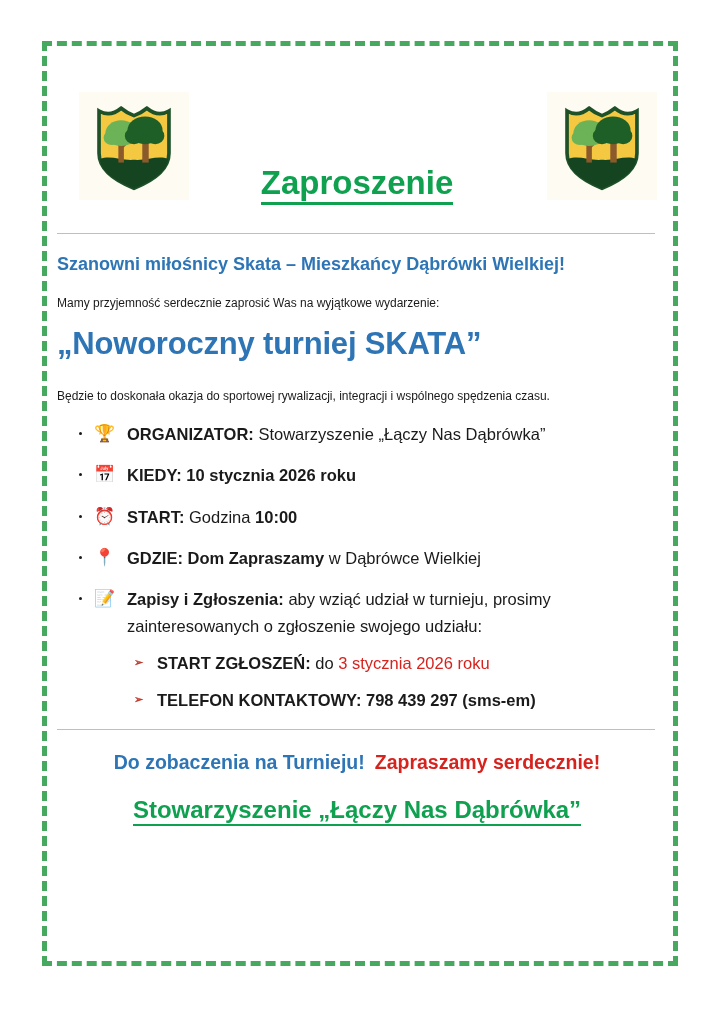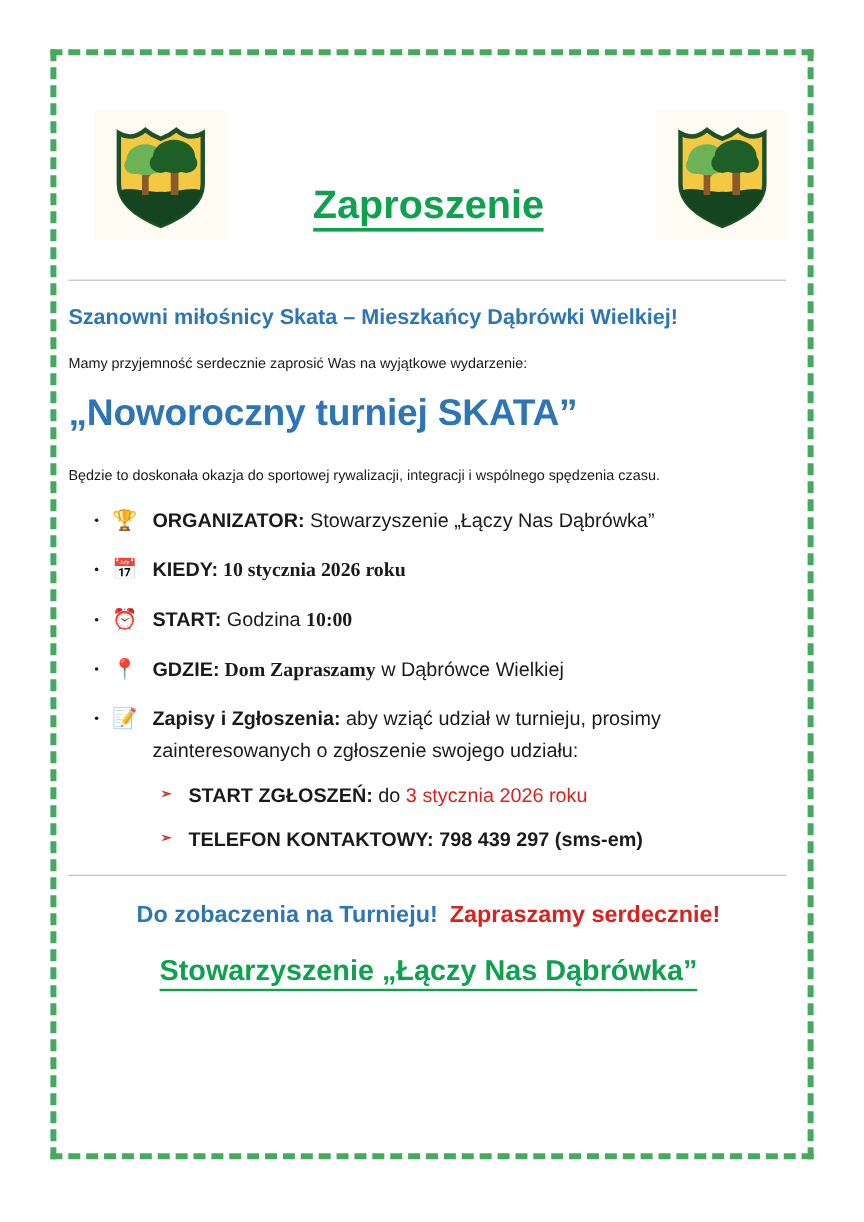--- a/index.html
+++ b/index.html
@@ -54,21 +54,21 @@
     justify-content: center;
   }
   #crest-left  { left: 22px; }
   #crest-right { right: 0px; }
   .crest-svg { display: block; width: 92px; height: 92px; }
 
   #invitation-title {
     position: absolute;
     left: 0;
     right: 0;
-    top: 80px;
+    top: 92px;
     text-align: center;
     font-size: 33px;
     font-weight: bold;
     color: #0FA14F;
     letter-spacing: 0px;
   }
   #invitation-title span {
     border-bottom: 3px solid #0FA14F;
     padding-bottom: 1px;
   }
@@ -133,21 +133,21 @@
     border-radius: 50%;
   }
   .item-emoji {
     position: absolute;
     left: 37px;
     top: -1px;
     font-size: 17px;
     line-height: 1.6;
   }
   .lbl       { font-weight: bold; }
-  .val-bold  { font-weight: bold; font-family: Liberation Serif, serif; }
+  .val-bold  { font-weight: bold; }
 
   
   #sub-list {
     margin: 12px 0 0 0;
     padding: 0;
     list-style: none;
   }
   #sub-list > li {
     position: relative;
     padding-left: 30px;

